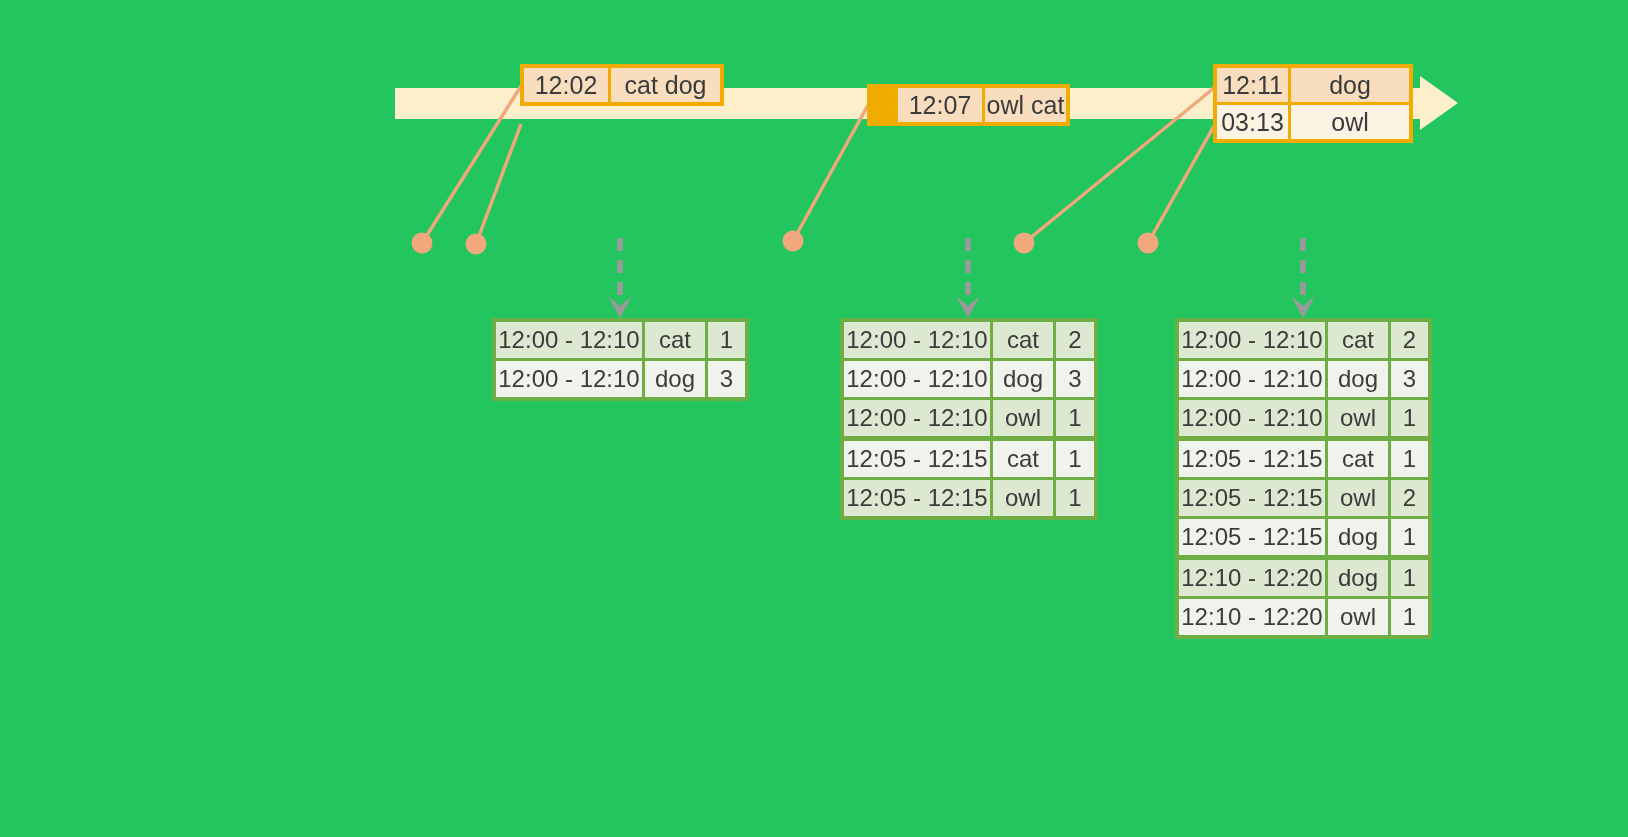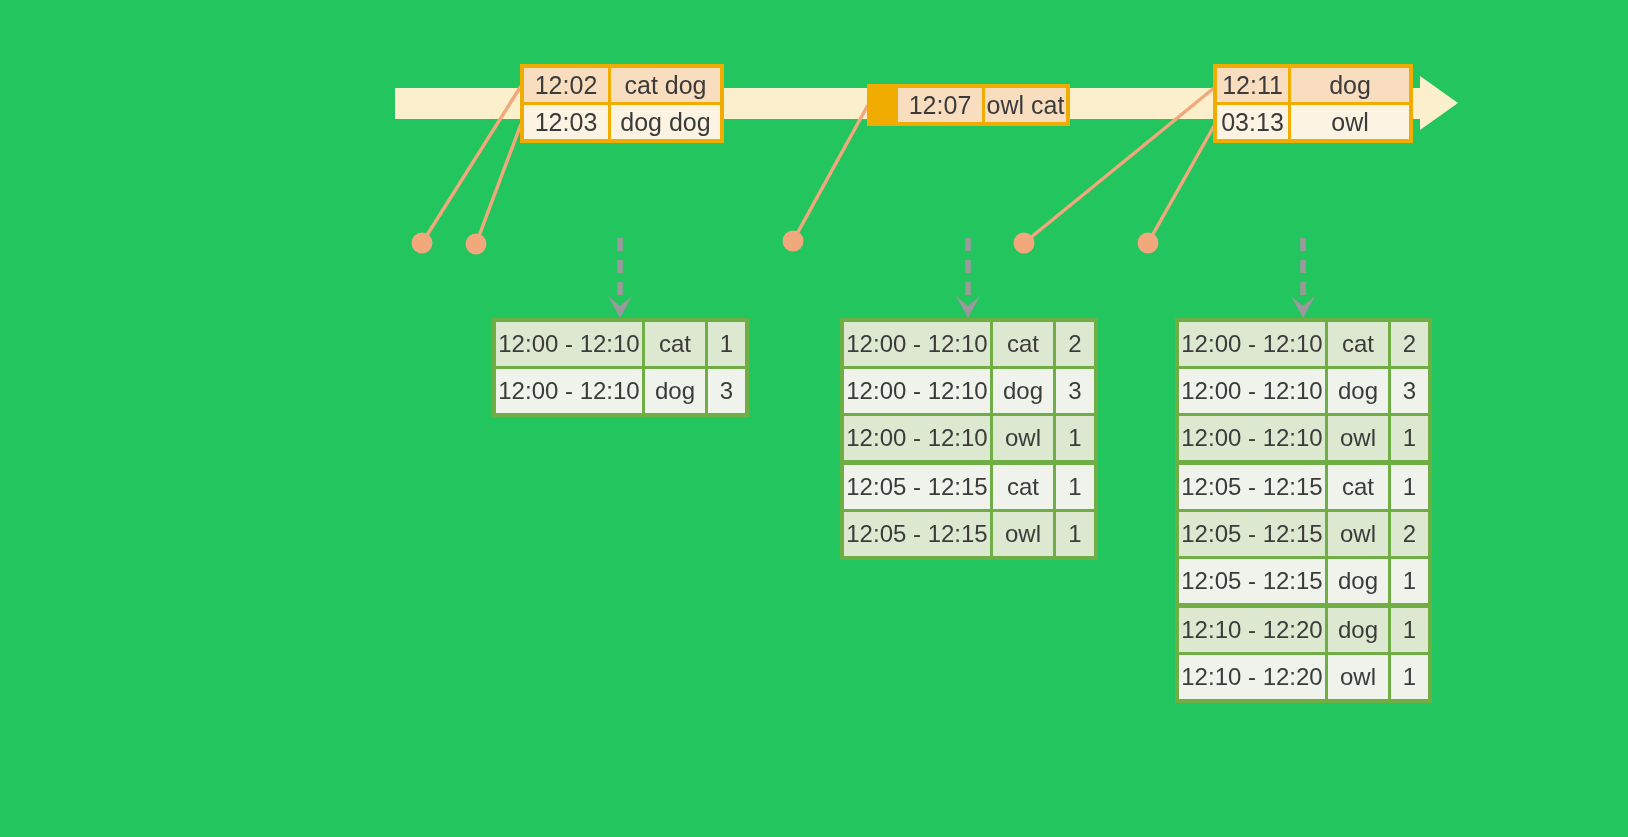--- a/index.html
+++ b/index.html
@@ -22,21 +22,21 @@
   .erow:nth-of-type(odd){background:#F8DDBE;}
   .erow:nth-of-type(even){background:#FDF3E3;}
   .ecell{display:flex;align-items:center;justify-content:center;font-size:25px;white-space:nowrap;overflow:hidden;}
   .etime{border-right:3px solid #F0AC00;}
   .eword{flex:1;}
   .et-a .etime{width:84px;}
   .et-b .etime{width:84px;}
   .et-c .etime{width:71px;}
   
   .gtable{position:absolute;z-index:3;border:4px solid #6FAE45;box-sizing:border-box;background:#6FAE45;}
-  .grow{display:flex;height:44px;align-items:stretch;}
+  .grow{display:flex;height:36px;align-items:stretch;}
   .grow + .grow{border-top:3px solid #6FAE45;}
   .grow.group-start{border-top-width:5px;}
   .grow:nth-of-type(odd){background:#DCE8D0;}
   .grow:nth-of-type(even){background:#EFF3EB;}
   .gcell{display:flex;align-items:center;justify-content:center;font-size:24px;white-space:nowrap;overflow:hidden;}
   .gwin{width:146px;border-right:3px solid #6FAE45;}
   .gword{width:60px;border-right:3px solid #6FAE45;text-align:right;}
   .gcount{flex:1;}
 </style>
 </head>
@@ -72,24 +72,20 @@
     </g>
   </svg>
 
   <div class="etable et-a" style="left:520px;top:64px;width:204px;">
 
       <div class="erow">
         <div class="ecell etime">12:02</div>
         <div class="ecell eword">cat dog</div>
       </div>
 
-      <div class="erow">
-        <div class="ecell etime">12:03</div>
-        <div class="ecell eword">dog dog</div>
-      </div>
     </div>
 
   <div class="etable et-b" style="left:867px;top:84px;width:203px;padding-left:27px;">
 
       <div class="erow">
         <div class="ecell etime">12:07</div>
         <div class="ecell eword">owl cat</div>
       </div>
     </div>
 

